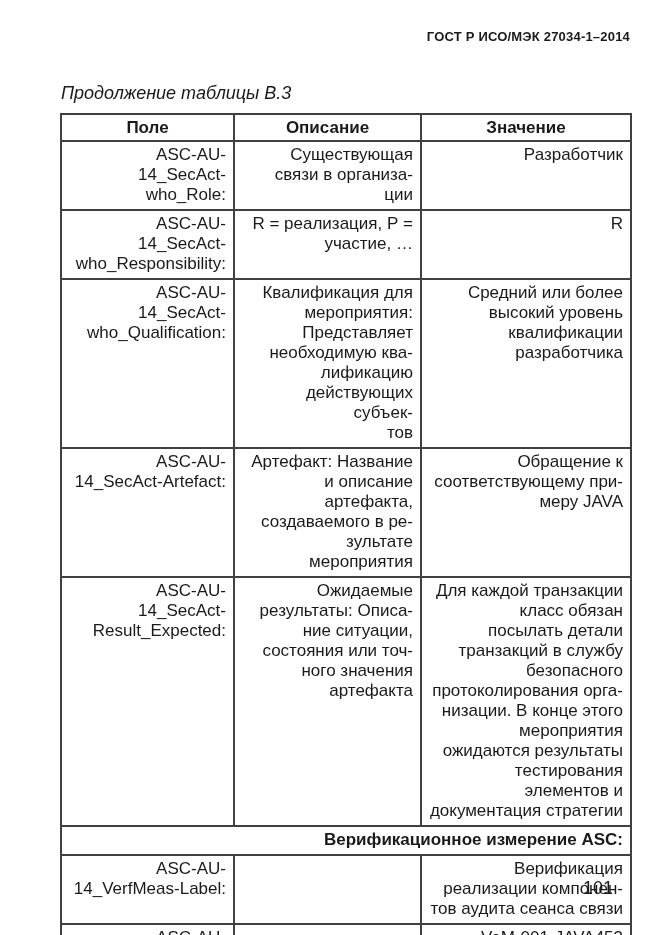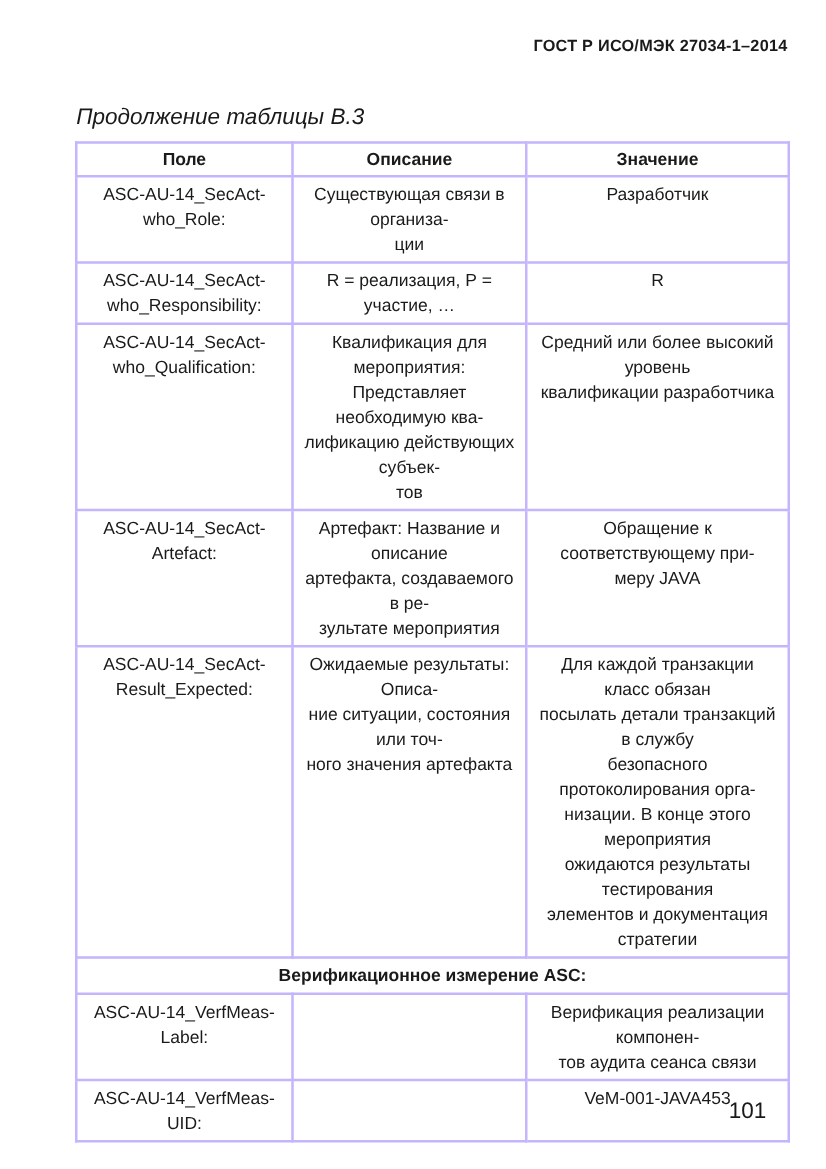--- a/index.html
+++ b/index.html
@@ -28,36 +28,36 @@
   }
   table.b3 {
     position: absolute;
     top: 113px;
     left: 60px;
     width: 570px;
     border-collapse: collapse;
     table-layout: fixed;
   }
   table.b3 th, table.b3 td {
-    border: 2px solid #c4b5fd;
-    font-size: 14px;
+    border: 2px solid #404040;
+    font-size: 17px;
     vertical-align: top;
   }
   table.b3 th {
     font-weight: bold;
     text-align: center;
     padding: 6px 4px;
     line-height: 13px;
     white-space: normal;
   }
   table.b3 td {
     padding: 3px 7px 4px 7px;
     line-height: 20px;
     white-space: pre-line;
-    text-align: center;
+    text-align: right;
   }
   td.section-cell {
     font-weight: bold;
     white-space: normal;
     padding-top: 6px;
     padding-bottom: 6px;
   }
   .page-number {
     position: absolute;
     top: 878px;

